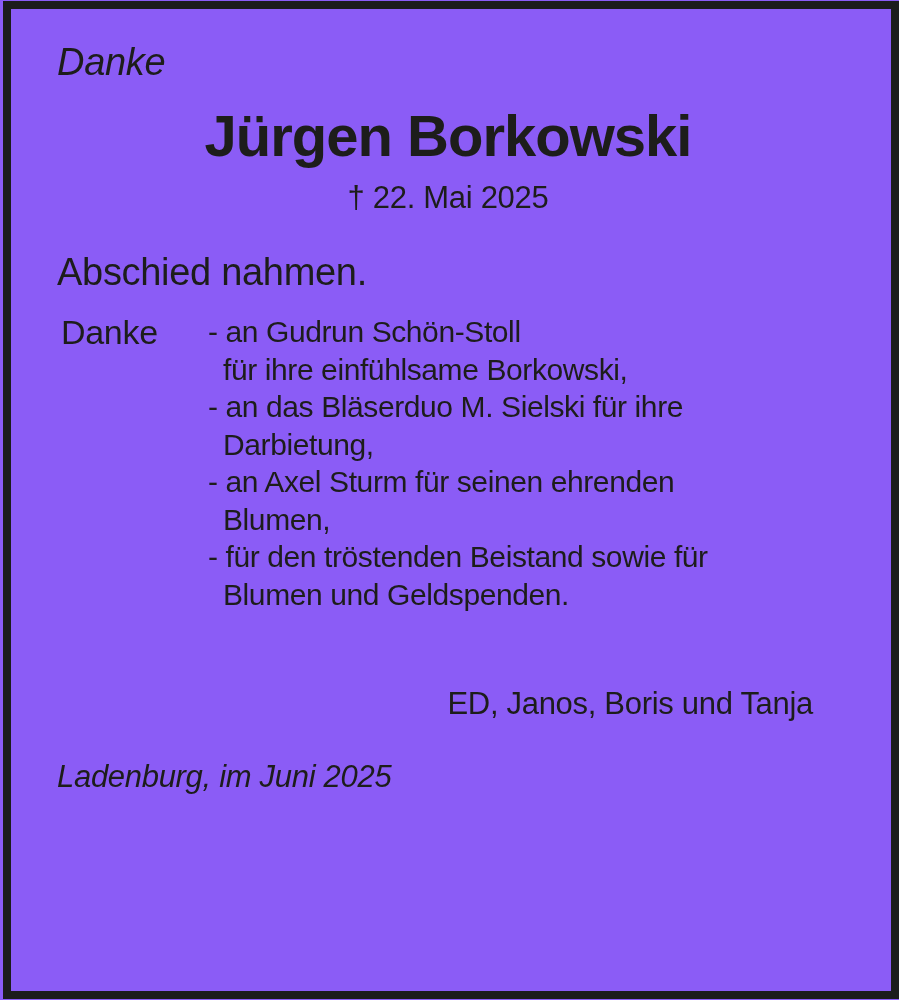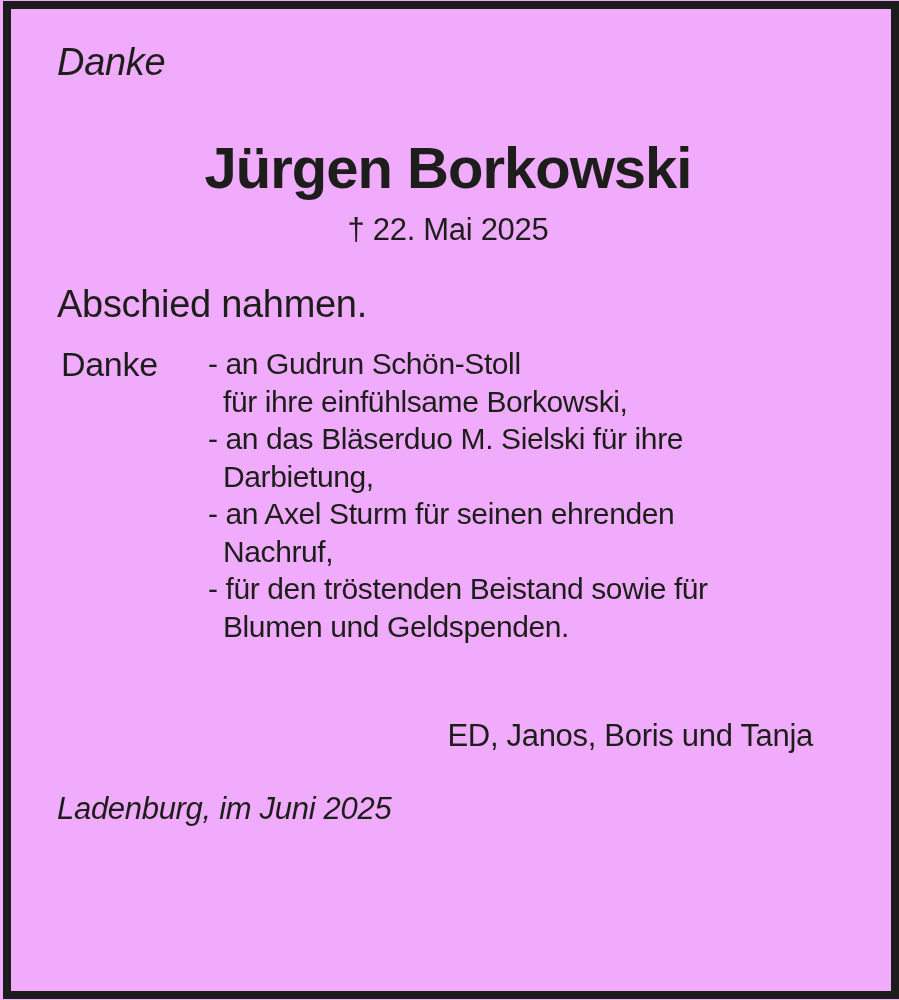--- a/index.html
+++ b/index.html
@@ -12,21 +12,21 @@
     width: 899px;
     height: 1000px;
     font-family: "Liberation Sans", "DejaVu Sans", sans-serif;
     color: #1d1d1b;
     -webkit-font-smoothing: antialiased;
   }
   .page {
     position: relative;
     width: 899px;
     height: 1000px;
-    background: #f0abfc;
+    background: #8b5cf6;
     overflow: hidden;
   }
   
   .frame {
     position: absolute;
     left: 3px;
     top: 1px;
     right: 0px;
     bottom: 1px;
     border: 8px solid #1c1c1c;
@@ -44,21 +44,21 @@
     letter-spacing: -0.3px;
   }
   .intro {
     margin-top: 24px;
     font-size: 30px;
     line-height: 37px;
     letter-spacing: -0.4px;
   }
   .intro .line { white-space: nowrap; }
   .name {
-    margin: 50px 0 0 0;
+    margin: 18px 0 0 0;
     text-align: center;
     font-size: 58px;
     line-height: 67px;
     font-weight: bold;
     letter-spacing: -1px;
   }
   .death-date {
     margin-top: 10px;
     text-align: center;
     font-size: 31px;
@@ -125,21 +125,21 @@
     <div class="farewell">Abschied nahmen.</div>
 
     <div class="thanks-row">
       <div class="thanks-label">Danke</div>
       <div class="thanks-list">
         <div class="tline">- an Gudrun Schön-Stoll</div>
         <div class="tline indent">für ihre einfühlsame Borkowski,</div>
         <div class="tline">- an das Bläserduo M. Sielski für ihre</div>
         <div class="tline indent">Darbietung,</div>
         <div class="tline">- an Axel Sturm für seinen ehrenden</div>
-        <div class="tline indent">Nachruf,</div>
+        <div class="tline indent">Blumen,</div>
         <div class="tline">- für den tröstenden Beistand sowie für</div>
         <div class="tline indent">Blumen und Geldspenden.</div>
       </div>
     </div>
 
     <div class="signature">ED, Janos, Boris und Tanja</div>
 
     <div class="place-date">Ladenburg, im Juni 2025</div>
 
   </div>

